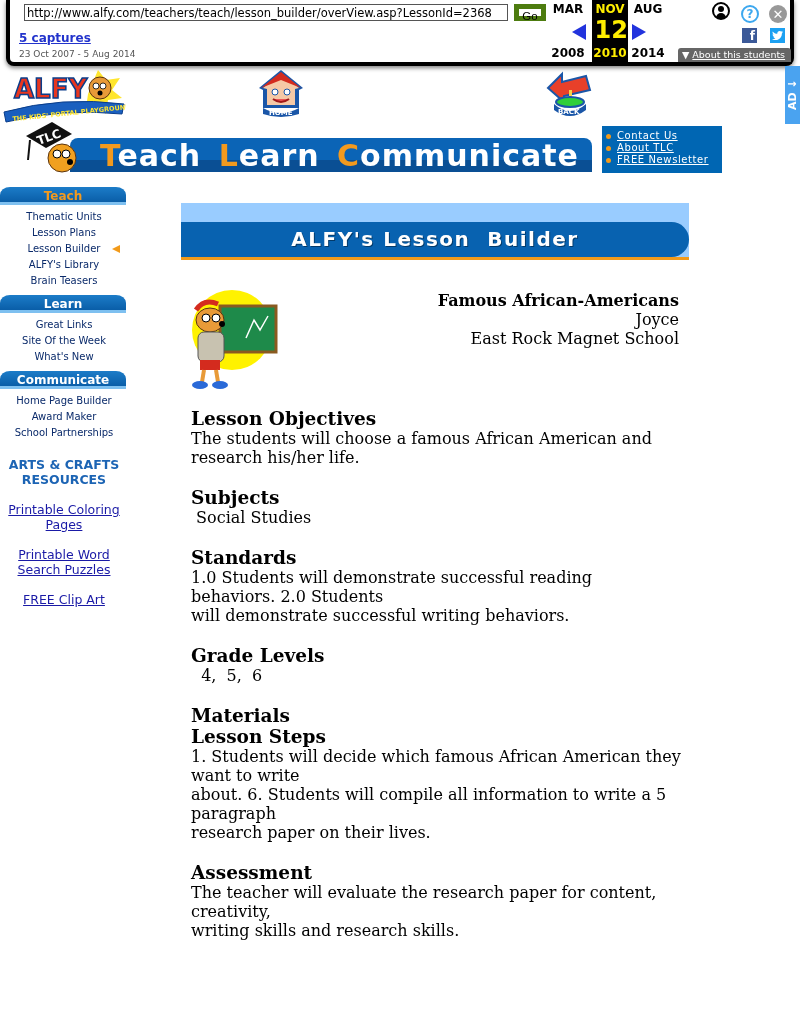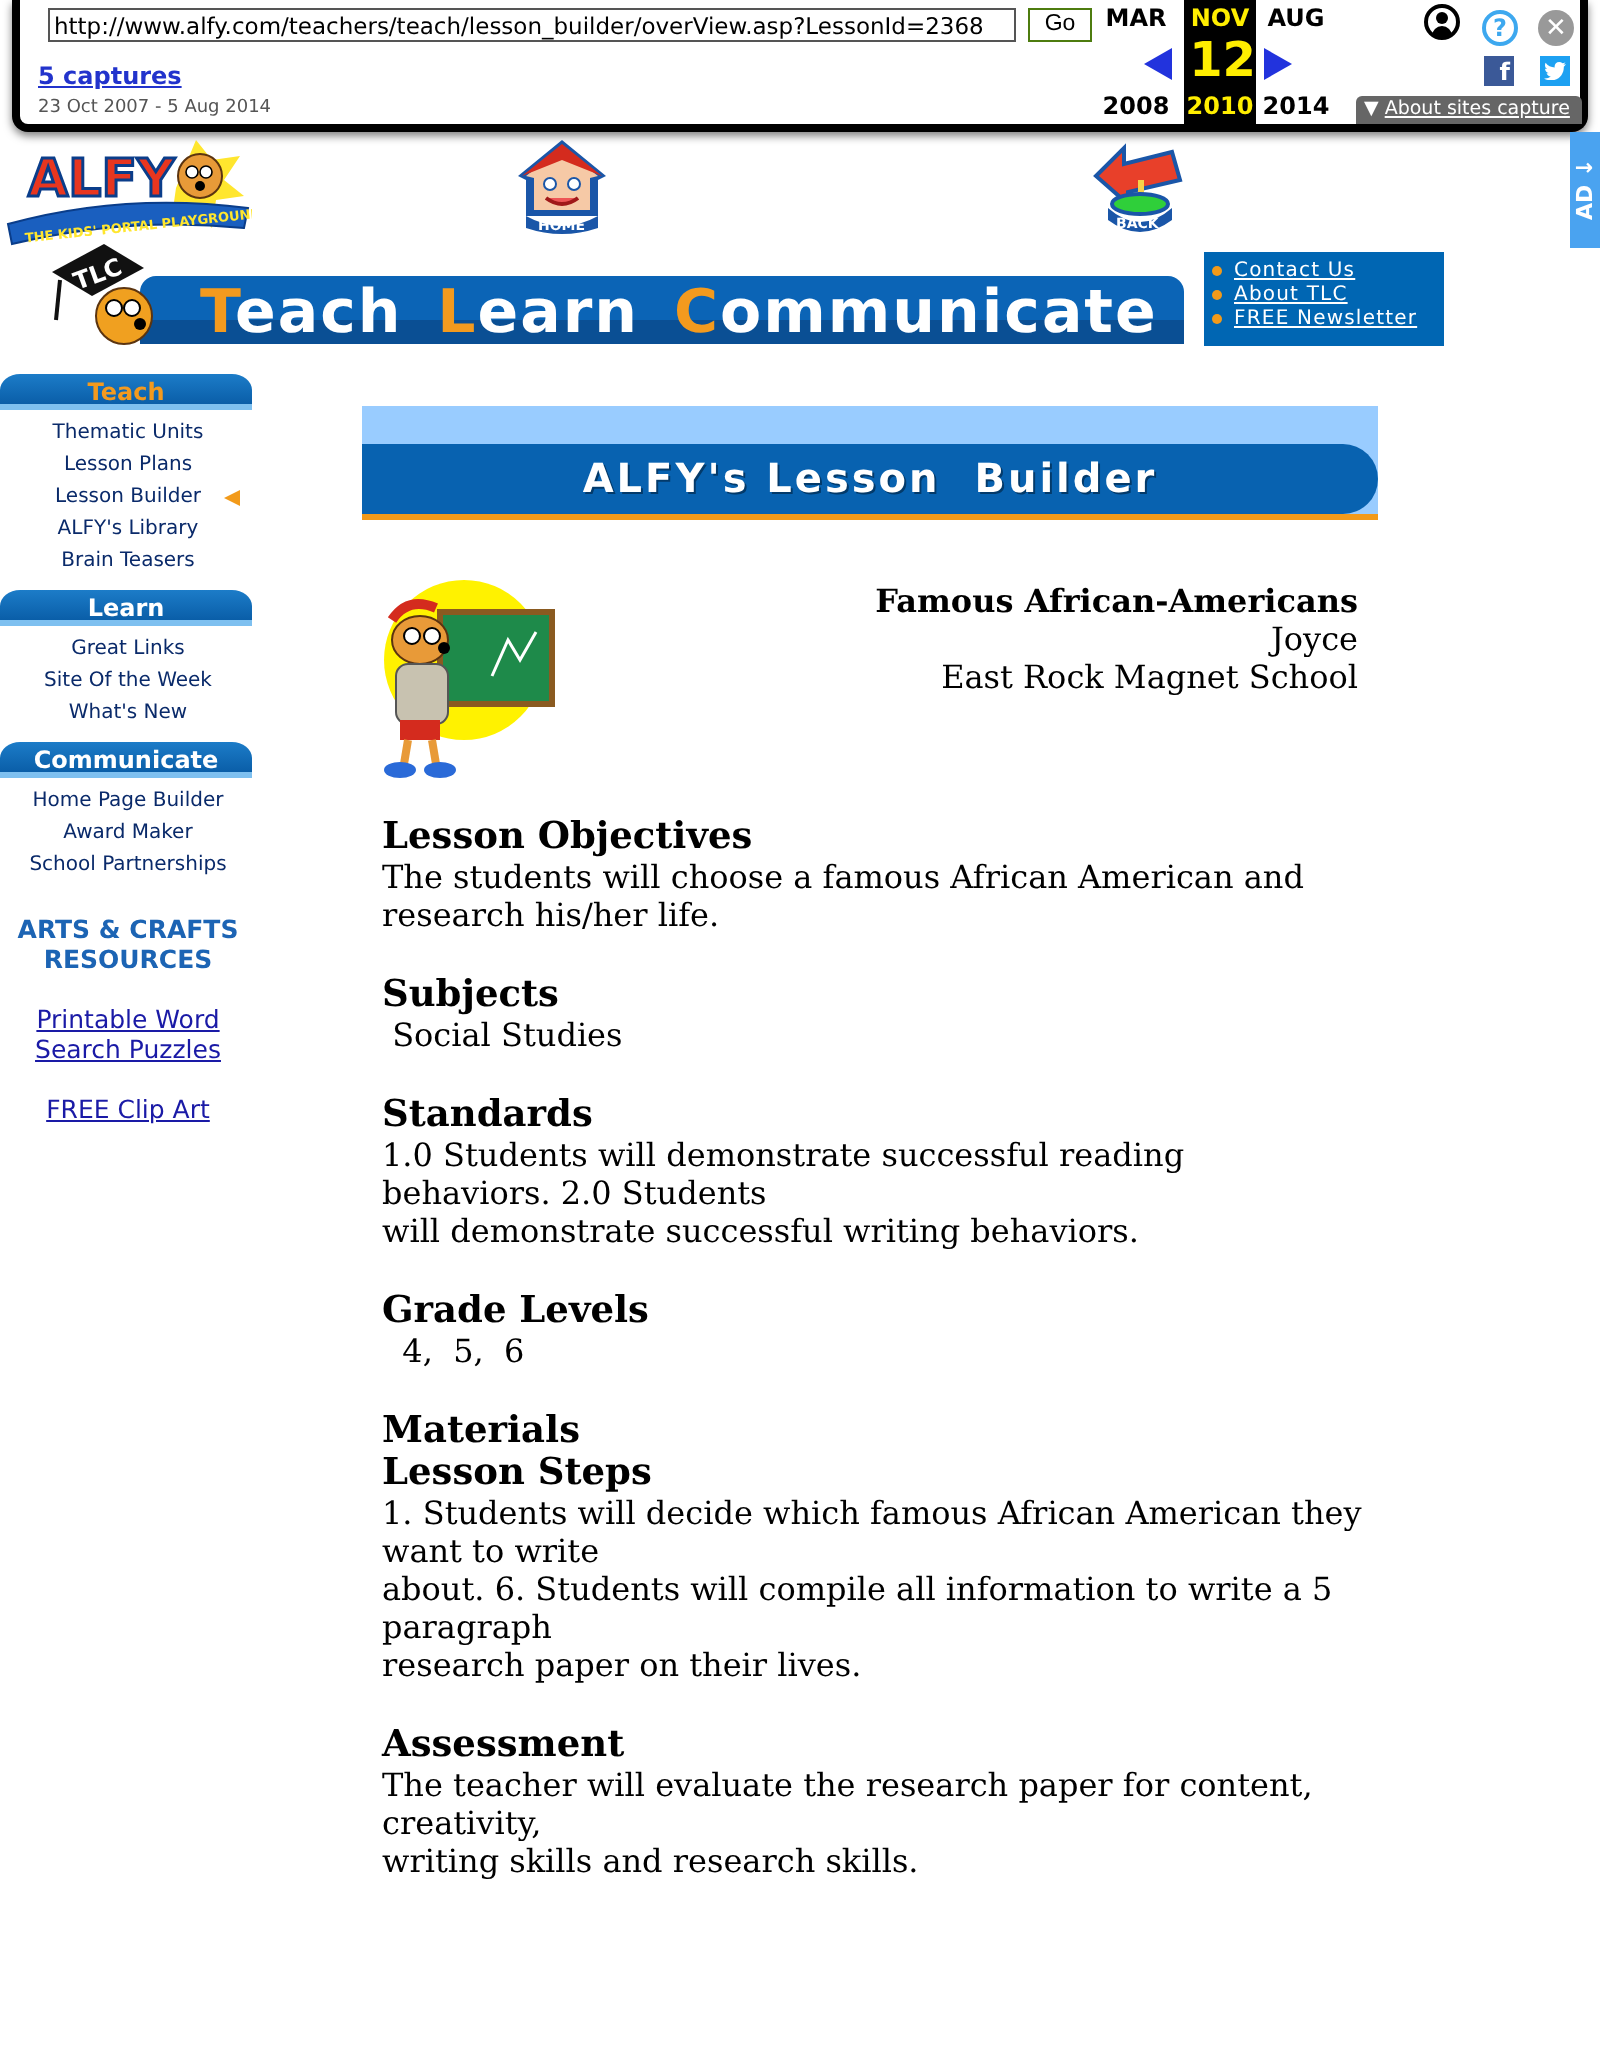--- a/index.html
+++ b/index.html
@@ -15,21 +15,21 @@
     border-radius: 0 0 8px 8px; box-shadow: 0 2px 4px rgba(0,0,0,.5);
     font-family: "DejaVu Sans", sans-serif;
   }
   .wb-url {
     position: absolute; left: 14px; top: 4px; width: 484px; height: 17px;
     border: 1px solid #555; font-size: 11.5px; line-height: 15px; padding: 0 2px;
     overflow: hidden; white-space: nowrap; font-family: "DejaVu Sans", sans-serif; color:#000; background:#fff;
   }
   .wb-go {
     position: absolute; left: 504px; top: 4px; width: 32px; height: 17px;
-    border: 1px solid #4d7c0f; background: #fff; font-size: 11.5px; line-height: 15px;
+    border: 5px solid #4d7c0f; background: #fff; font-size: 11.5px; line-height: 15px;
     text-align: center; padding: 0;
   }
   .wb-captures { position: absolute; left: 9px; top: 31px; font-size: 12px; font-weight: bold; color: #2233cc; text-decoration: underline; }
   .wb-range { position: absolute; left: 9px; top: 49px; font-size: 9px; color: #555; }
   .wb-month { position: absolute; top: 2px; font-size: 12px; font-weight: bold; width: 44px; text-align: center; }
   .wb-year  { position: absolute; top: 46px; font-size: 12px; font-weight: bold; width: 44px; text-align: center; }
   .wb-cur { position: absolute; left: 582px; top: 0; width: 36px; height: 62px; background: #000; }
   .wb-cur .m { position:absolute; top:2px; width:36px; text-align:center; color:#ffee00; font-size:12px; font-weight:bold; }
   .wb-cur .d { position:absolute; top:16px; width:36px; text-align:right; color:#ffee00; font-size:24px; font-weight:bold; line-height:28px; }
   .wb-cur .y { position:absolute; top:46px; width:36px; text-align:center; color:#ffee00; font-size:12px; font-weight:bold; }
@@ -111,21 +111,21 @@
   <div class="wb-icon wb-help">?</div>
   <div class="wb-icon wb-close">✕</div>
   <div class="wb-icon wb-fb">f</div>
   <div class="wb-icon wb-tw">
     <svg width="11" height="9" viewBox="0 0 11 9">
         <path d="M11 1c-.4.2-.8.3-1.3.3.5-.3.8-.7 1-1.2-.4.3-.9.4-1.4.5C8.8.2 8.2 0 7.6 0 6.3 0 5.3 1 5.3 2.3c0 .2 0 .4.1.5C3.500 2.700 1.800 1.800.8.4.6.8.5 1.200.5 1.600c0 .800.400 1.500 1 1.900-.4 0-.7-.1-1-.3 0 1.100.8 2 1.800 2.300-.2.100-.4.100-.6.100-.1 0-.3 0-.4 0 .3.900 1.100 1.600 2.100 1.600-.8.600-1.800 1-2.900 1H0c1 .6 2.200 1 3.500 1 4.200 0 6.400-3.500 6.400-6.500v-.3C10.300 1.900 10.700 1.500 11 1z" fill="#fff"></path>
       </svg>
   </div>
   <div class="wb-about">
     <span>▼</span>
-    <span class="u">About sites capture</span>
+    <span class="u">About this students</span>
   </div>
 </div>
 
 <div class="alfy-logo">
   <svg width="124" height="56" viewBox="0 0 124 56">
     <polygon points="96,2 104,12 118,10 110,22 120,30 106,32 104,46 94,36 84,40 86,26" fill="#ffe62e"></polygon>
     <text x="12" y="30" font-family="DejaVu Sans, sans-serif" font-weight="bold" font-size="26" fill="#e8361f" stroke="#0a3d8a" stroke-width="1.5">ALFY</text>
     <circle cx="98" cy="20" r="11" fill="#e89a38" stroke="#5b3410" stroke-width="1"></circle>
     <circle cx="94" cy="18" r="3" fill="#fff" stroke="#000" stroke-width=".8"></circle>
     <circle cx="101" cy="18" r="3" fill="#fff" stroke="#000" stroke-width=".8"></circle>
@@ -203,20 +203,21 @@
   <div class="sb-head">Communicate</div>
   <div class="sb-list">
     <a class="sb-item">Home Page Builder</a>
     <a class="sb-item">Award Maker</a>
     <a class="sb-item">School Partnerships</a>
   </div>
   <div class="arts-title">
     <div>ARTS &amp; CRAFTS</div>
     <div>RESOURCES</div>
   </div>
+  <a class="arts-link" style="padding:0 4px">Printable Coloring Pages</a>
   <a class="arts-link" style="padding:0 8px">Printable Word Search Puzzles</a>
   <a class="arts-link">FREE Clip Art</a>
 </div>
 
 <div class="lb-banner">
   <div class="lb-bar" style="white-space:pre">ALFY's Lesson  Builder</div>
   <div class="lb-line"></div>
 </div>
 
 <div class="teacher-pic">

